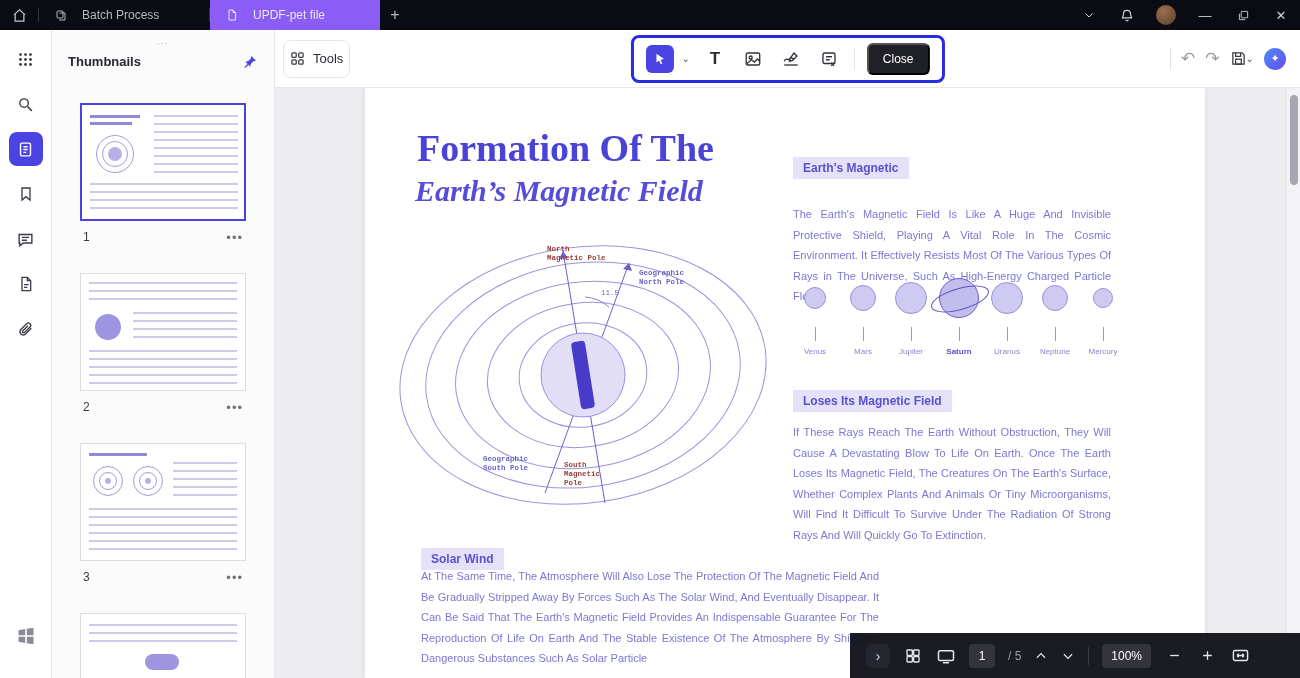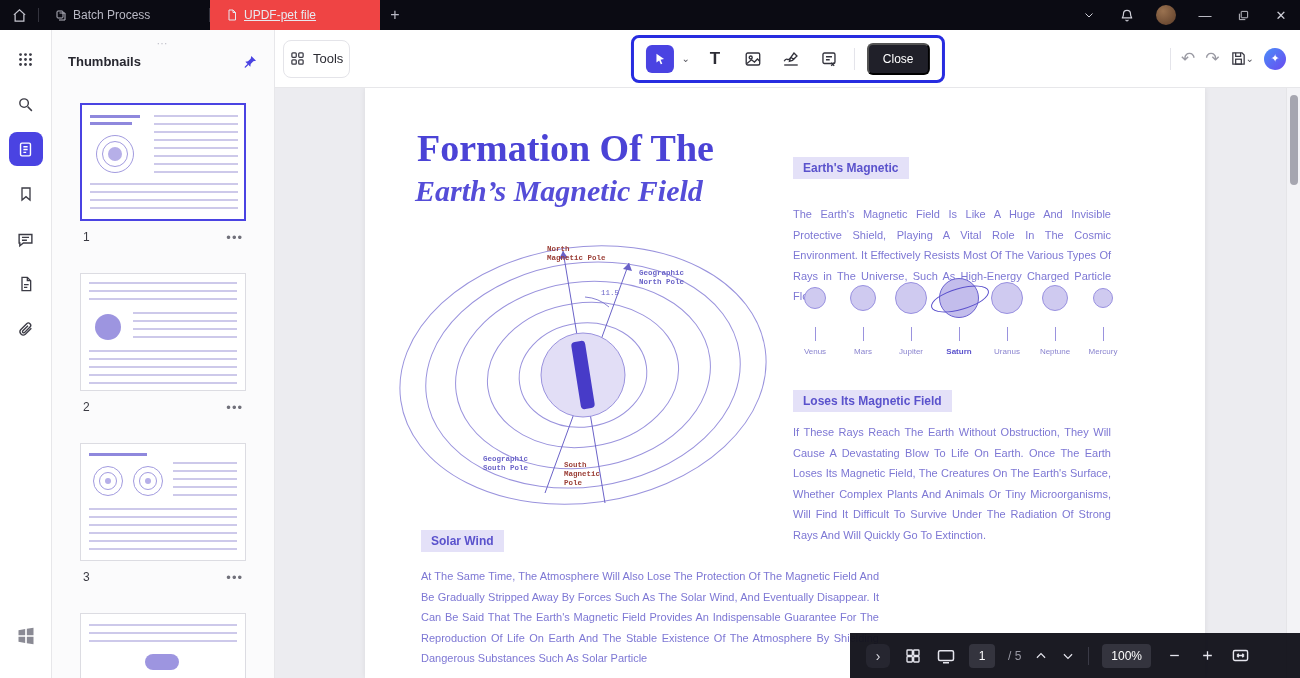--- a/index.html
+++ b/index.html
@@ -1,22 +1,22 @@
 <!DOCTYPE html>
 <html><head>
 <meta charset="utf-8">
 <style>
   * { margin:0; padding:0; box-sizing:border-box; }
   html,body { width:1300px; height:678px; overflow:hidden; font-family:"Liberation Sans", sans-serif; background:#e9e9ee; }
 
   
   .titlebar { height:30px; background:#0b0b13; display:flex; align-items:center; color:#c6c6d0; }
   .tb-home { width:38px; height:30px; display:flex; align-items:center; justify-content:center; }
-  .tb-tab { height:30px; display:flex; align-items:center; gap:6px; padding:0 16px; font-size:12px; color:#b9b9c4; min-width:170px;text-align:right; }
-  .tb-tab.active { background:#ef4444; color:#e8e8ef;text-decoration:underline; }
+  .tb-tab { height:30px; display:flex; align-items:center; gap:15px; padding:0 16px; font-size:12px; color:#b9b9c4; min-width:170px;text-align:right; }
+  .tb-tab.active { background:#8b5cf6; color:#e8e8ef; }
   .tb-divider { width:1px; height:14px; background:#33333d; }
   .tb-new { width:30px; height:30px; display:flex; align-items:center; justify-content:center; font-size:16px; color:#b9b9c4; cursor:pointer; }
   .tb-right { margin-left:auto; display:flex; align-items:center; height:30px; }
   .tb-btn { width:38px; height:30px; display:flex; align-items:center; justify-content:center; font-size:13px; color:#cfcfd8; }
   .tb-avatar { width:20px; height:20px; border-radius:50%; background:radial-gradient(circle at 35% 30%, #9a7250, #5c3c28); margin:0 10px; }
 
   
   .main-row { display:flex; height:648px; }
 
   
@@ -433,21 +433,21 @@
             <div class="planet-tick"></div>
             <div class="planet-name">Mercury</div>
           </div>
         </div>
 
         <div class="sec-head" style="left:428px;top:302px;">
           <span class="headbox">Loses Its Magnetic Field</span>
         </div>
         <p class="doc-par" style="left:428px;top:334px;width:318px;">If These Rays Reach The Earth Without Obstruction, They Will Cause A Devastating Blow To Life On Earth. Once The Earth Loses Its Magnetic Field, The Creatures On The Earth's Surface, Whether Complex Plants And Animals Or Tiny Microorganisms, Will Find It Difficult To Survive Under The Radiation Of Strong Rays And Will Quickly Go To Extinction.</p>
 
-        <div class="sec-head" style="left:56px;top:442px;">
+        <div class="sec-head" style="left:56px;top:460px;">
           <span class="headbox">Solar Wind</span>
         </div>
         <p class="doc-par" style="left:56px;top:478px;width:458px;">At The Same Time, The Atmosphere Will Also Lose The Protection Of The Magnetic Field And Be Gradually Stripped Away By Forces Such As The Solar Wind, And Eventually Disappear. It Can Be Said That The Earth's Magnetic Field Provides An Indispensable Guarantee For The Reproduction Of Life On Earth And The Stable Existence Of The Atmosphere By Shielding Dangerous Substances Such As Solar Particle</p>
 
       </div>
 
       <div class="v-scrollbar">
         <div class="v-thumb"></div>
       </div>
 

